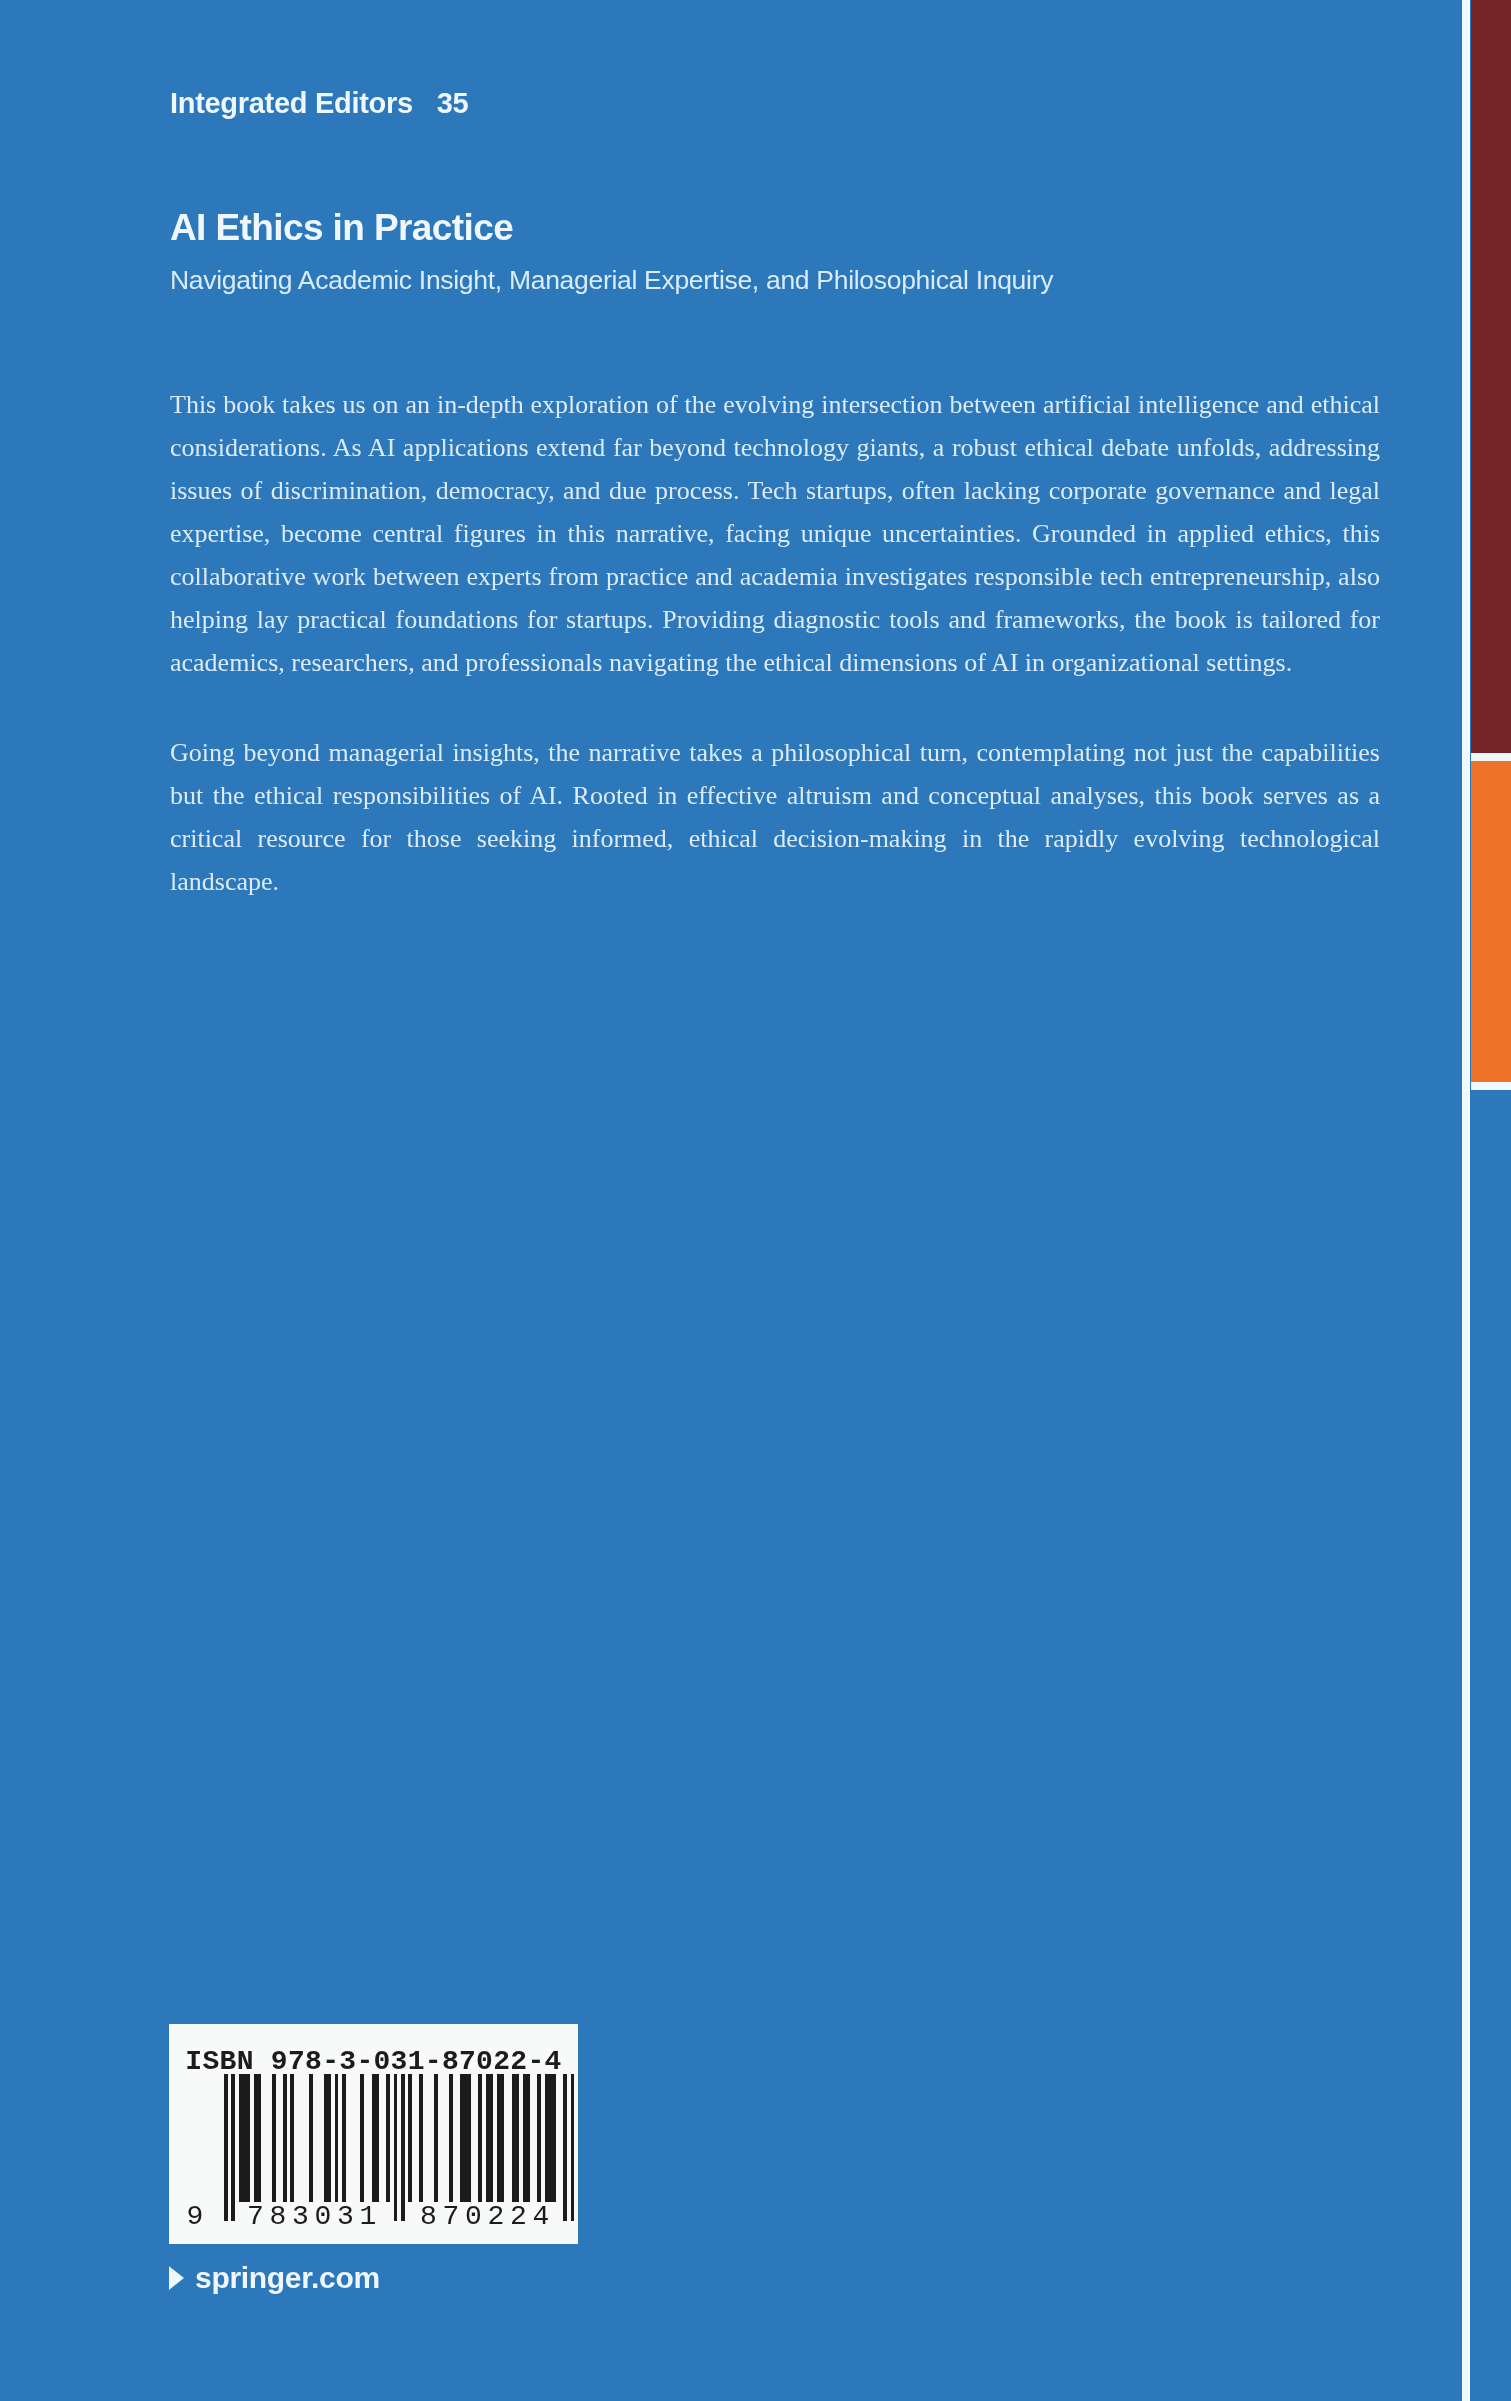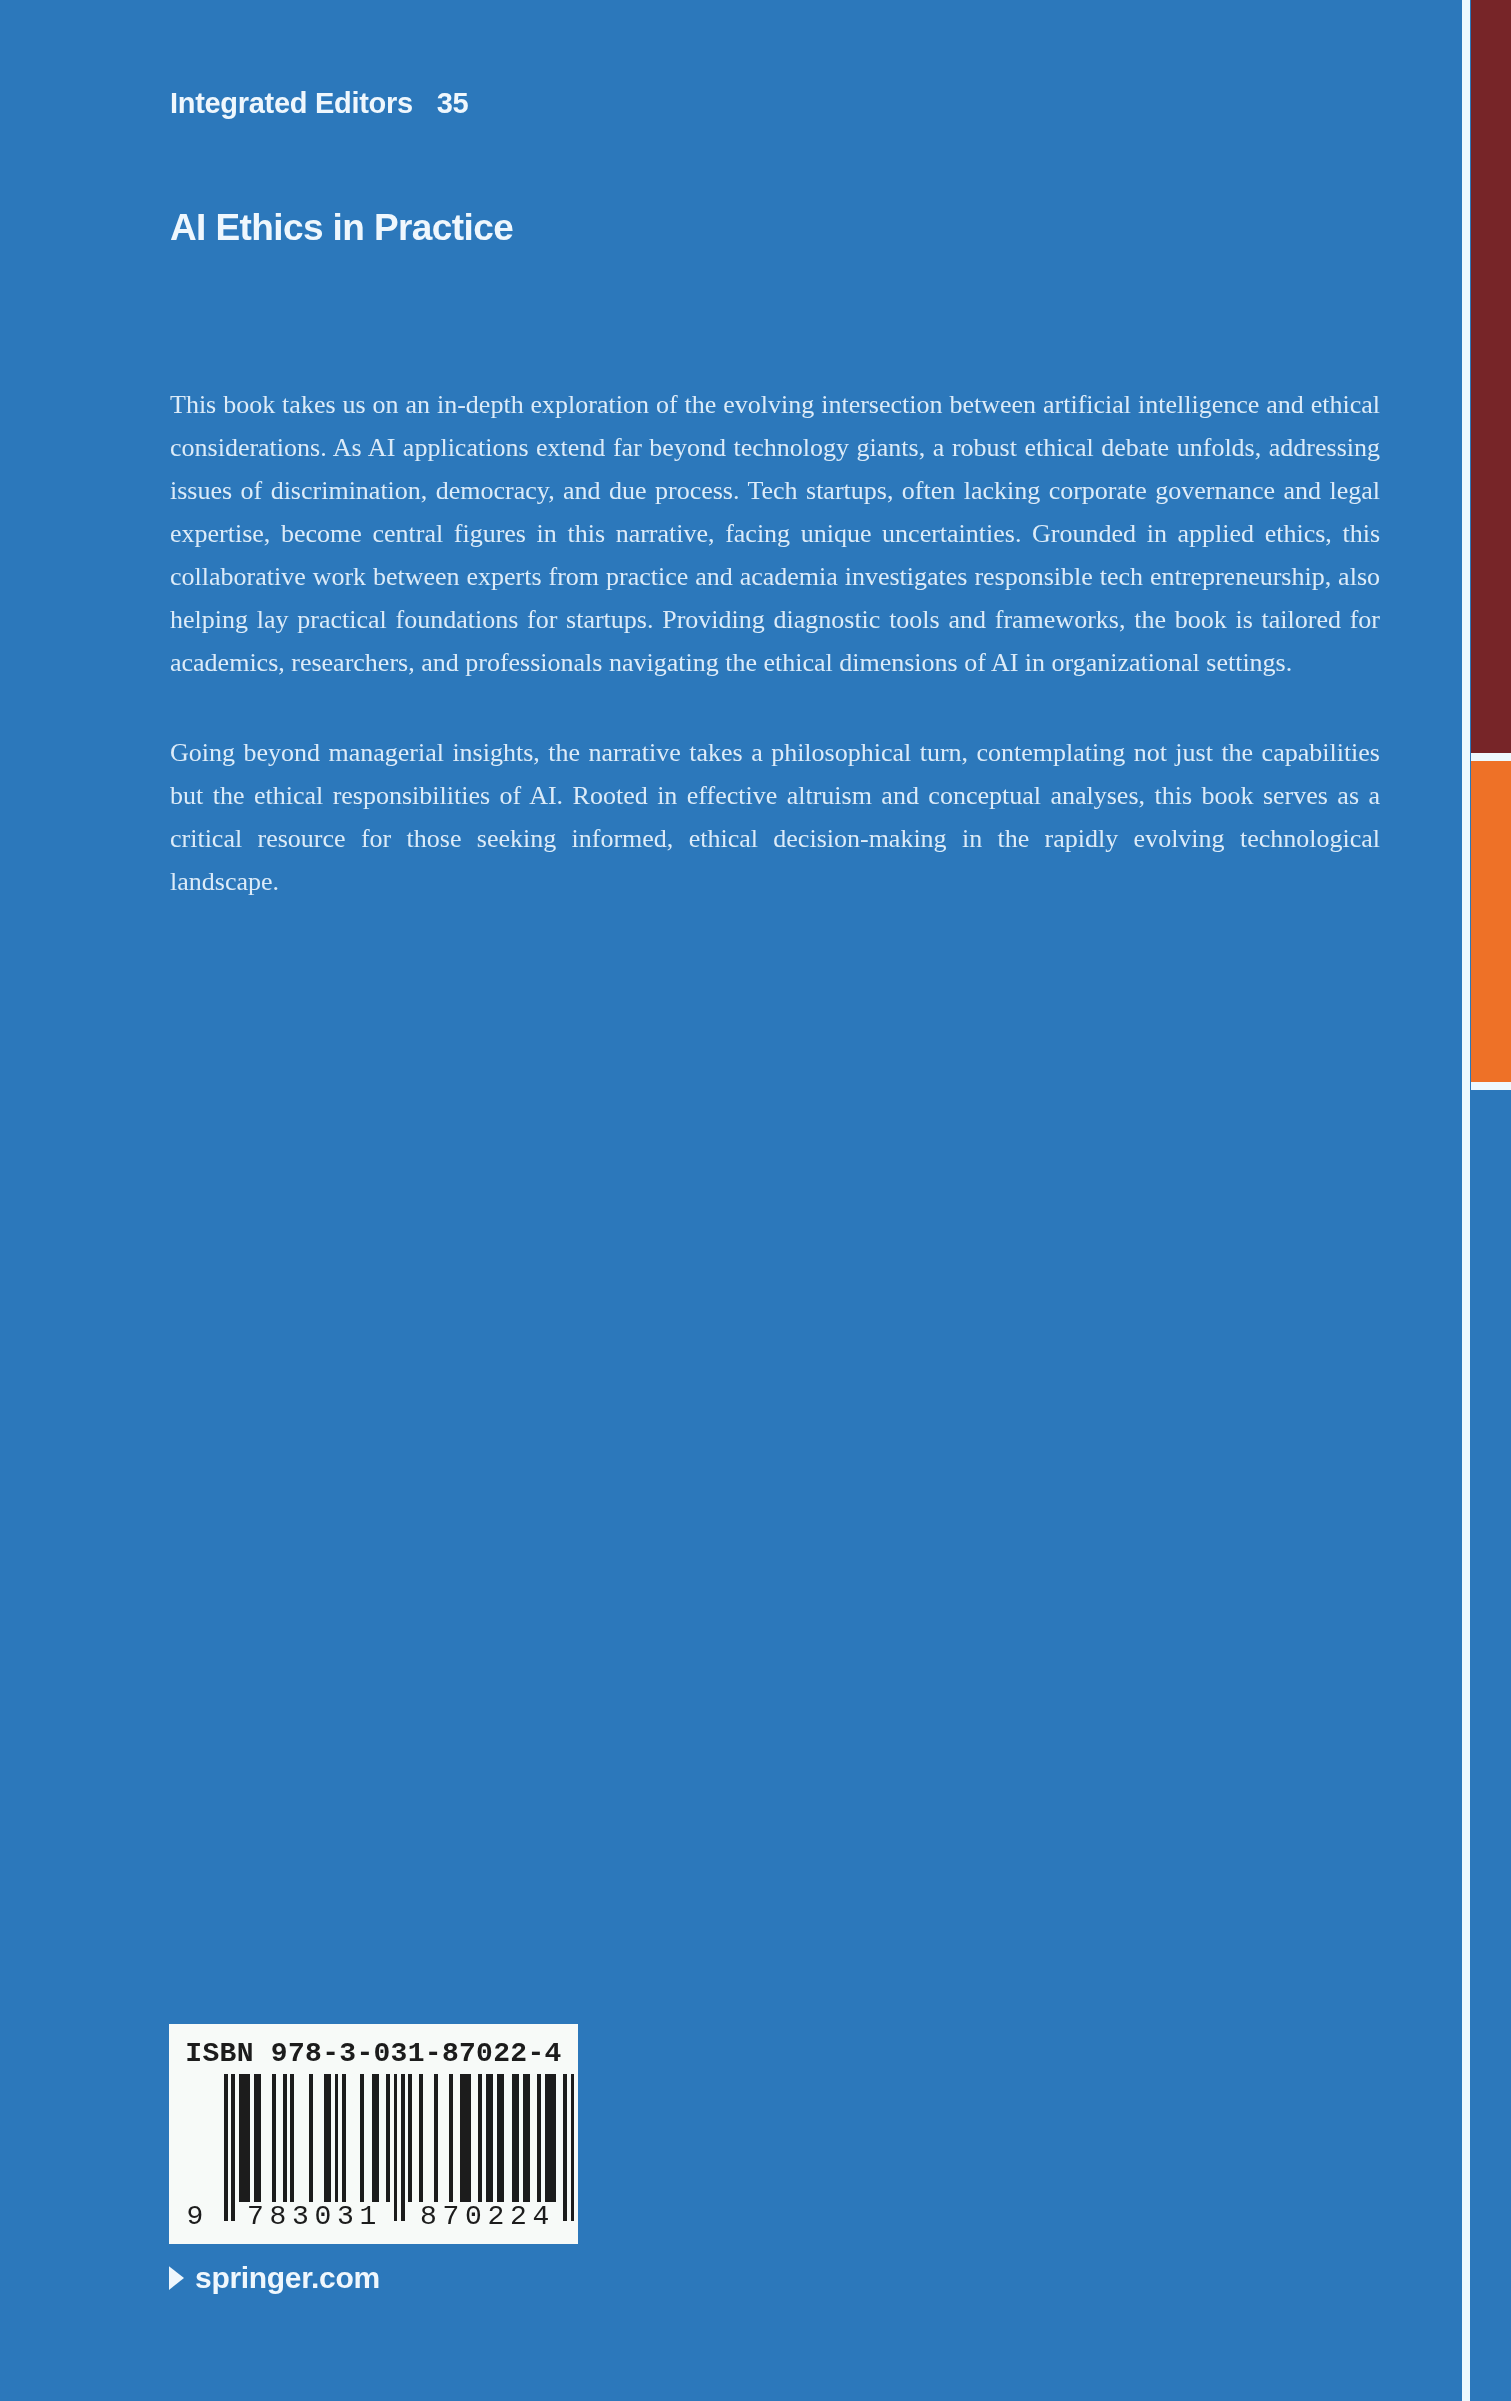--- a/index.html
+++ b/index.html
@@ -39,21 +39,21 @@
     text-align:justify;
     color:var(--text-body,#dcebf8);
   }
   .blurb p{margin:0 0 47px 0;}
   
   .barcode-box{
     position:absolute;left:169px;top:2024px;width:409px;height:220px;
     background:var(--panel,#f7faf8);
   }
   .isbn{
-    position:absolute;top:15px;left:0;width:100%;text-align:center;
+    position:absolute;top:23px;left:0;width:100%;text-align:center;
     font-family:"Liberation Mono",monospace;
     font-size:28px;line-height:1.1;letter-spacing:0.3px;font-weight:bold;
     color:var(--ink,#1c1c1c);
   }
   .bars{position:absolute;left:55px;top:50px;display:flex;align-items:flex-start;}
   .mod{width:3.7px;height:128px;}
   .mod.on{background:var(--ink,#1c1c1c);}
   .mod.guard{height:147px;}
   .bd{
     position:absolute;top:179px;
@@ -94,20 +94,21 @@
 
 <div class="page" style="--bg: #2c78bb; --spine: #eef9fe; --maroon: #772528; --orange: #ee7127; --text-bright: #eff7fd; --text: #d9ecf9; --text-body: #dcebf8; --panel: #f7faf8; --ink: #1c1c1c;">
 
   <div class="series-line">
     <span>Integrated Editors</span><span class="vol">35</span>
   </div>
 
 
   <h1 class="title">AI Ethics in Practice</h1>
 
+  <div class="subtitle">Navigating Academic Insight, Managerial Expertise, and Philosophical Inquiry</div>
 
   <div class="blurb">
     <p>This book takes us on an in-depth exploration of the evolving intersection between artificial intelligence and ethical considerations. As AI applications extend far beyond technology giants, a robust ethical debate unfolds, addressing issues of discrimination, democracy, and due process. Tech startups, often lacking corporate governance and legal expertise, become central figures in this narrative, facing unique uncertainties. Grounded in applied ethics, this collaborative work between experts from practice and academia investigates responsible tech entrepreneurship, also helping lay practical foundations for startups. Providing diagnostic tools and frameworks, the book is tailored for academics, researchers, and professionals navigating the ethical dimensions of AI in organizational settings.</p>
     <p>Going beyond managerial insights, the narrative takes a philosophical turn, contemplating not just the capabilities but the ethical responsibilities of AI. Rooted in effective altruism and conceptual analyses, this book serves as a critical resource for those seeking informed, ethical decision-making in the rapidly evolving technological landscape.</p>
   </div>
 
   <div class="barcode-box">
     <div class="isbn">ISBN 978-3-031-87022-4</div>
     <div class="bars" id="bars">
         <div class="mod on guard"></div>

